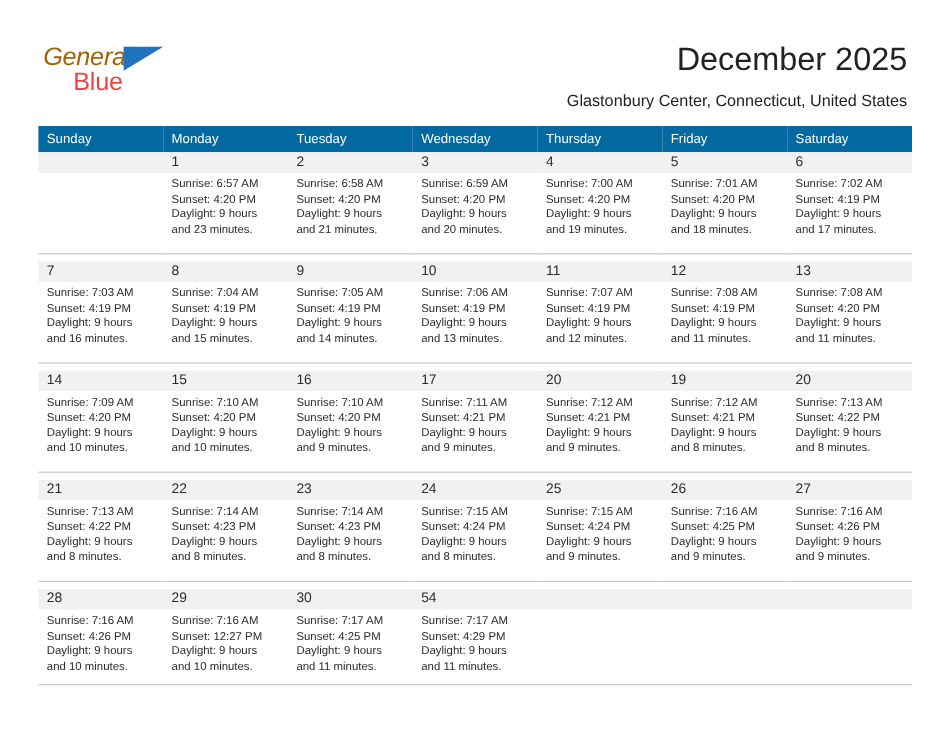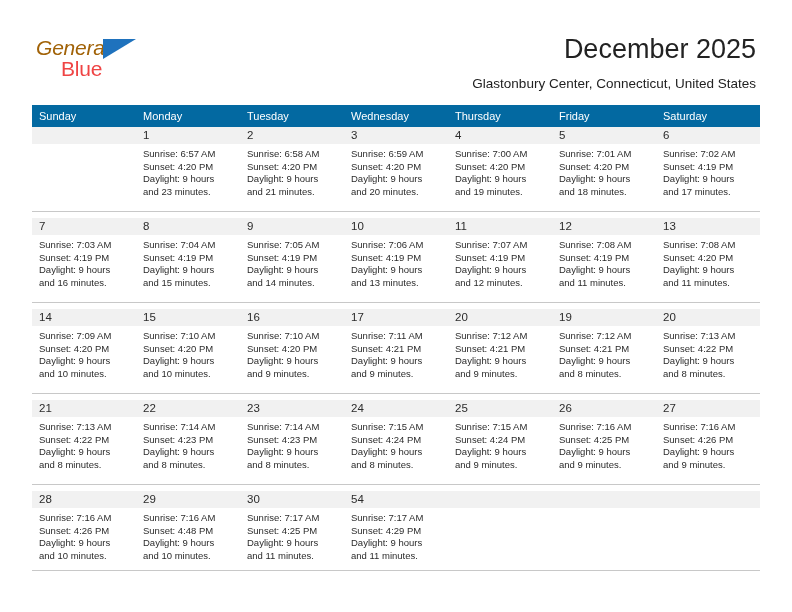--- a/index.html
+++ b/index.html
@@ -456,21 +456,21 @@
               <div>Sunrise: 7:16 AM</div>
               <div>Sunset: 4:26 PM</div>
               <div>Daylight: 9 hours</div>
               <div>and 10 minutes.</div>
             </div>
           </td>
           <td>
             <div class="daynum-band">29</div>
             <div class="cell-body">
               <div>Sunrise: 7:16 AM</div>
-              <div>Sunset: 4:48 PM</div>
+              <div>Sunset: 12:27 PM</div>
               <div>Daylight: 9 hours</div>
               <div>and 10 minutes.</div>
             </div>
           </td>
           <td>
             <div class="daynum-band">30</div>
             <div class="cell-body">
               <div>Sunrise: 7:17 AM</div>
               <div>Sunset: 4:25 PM</div>
               <div>Daylight: 9 hours</div>

